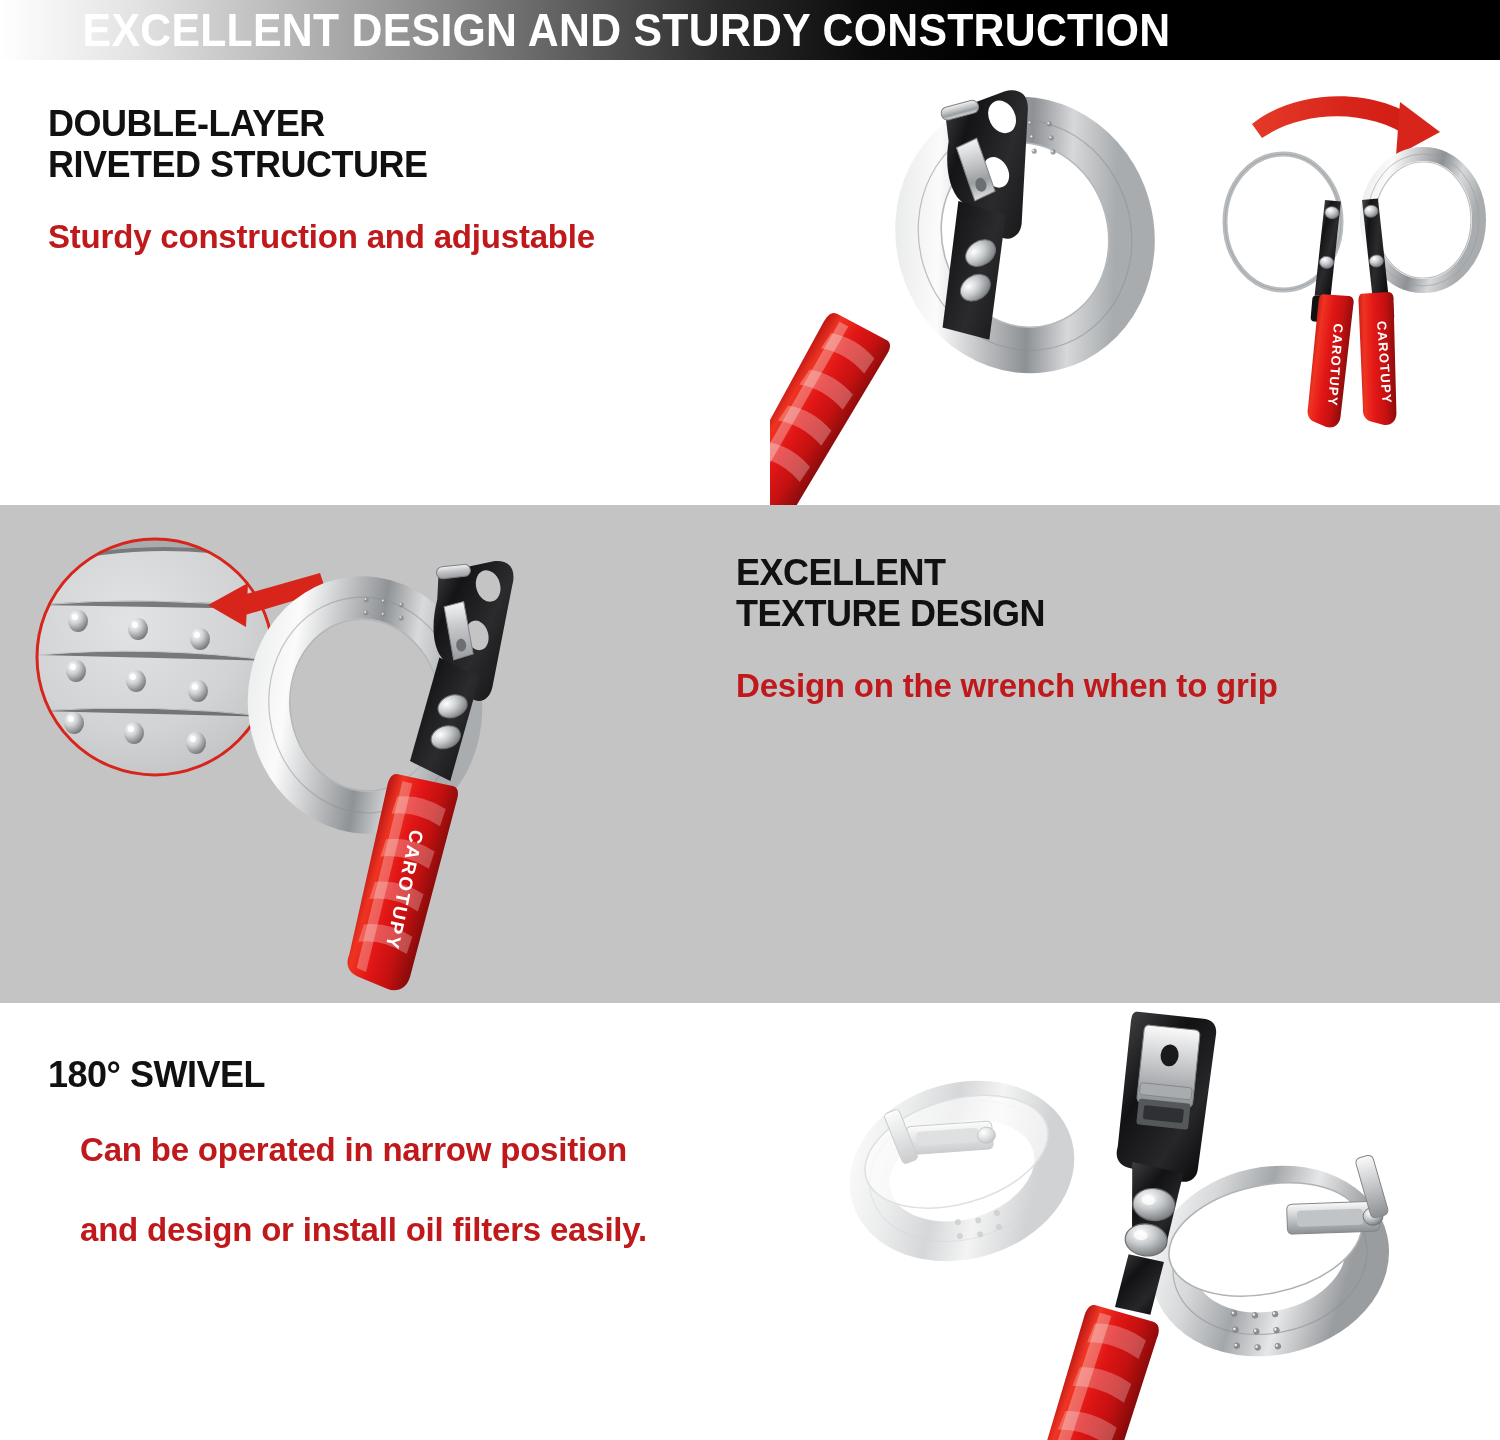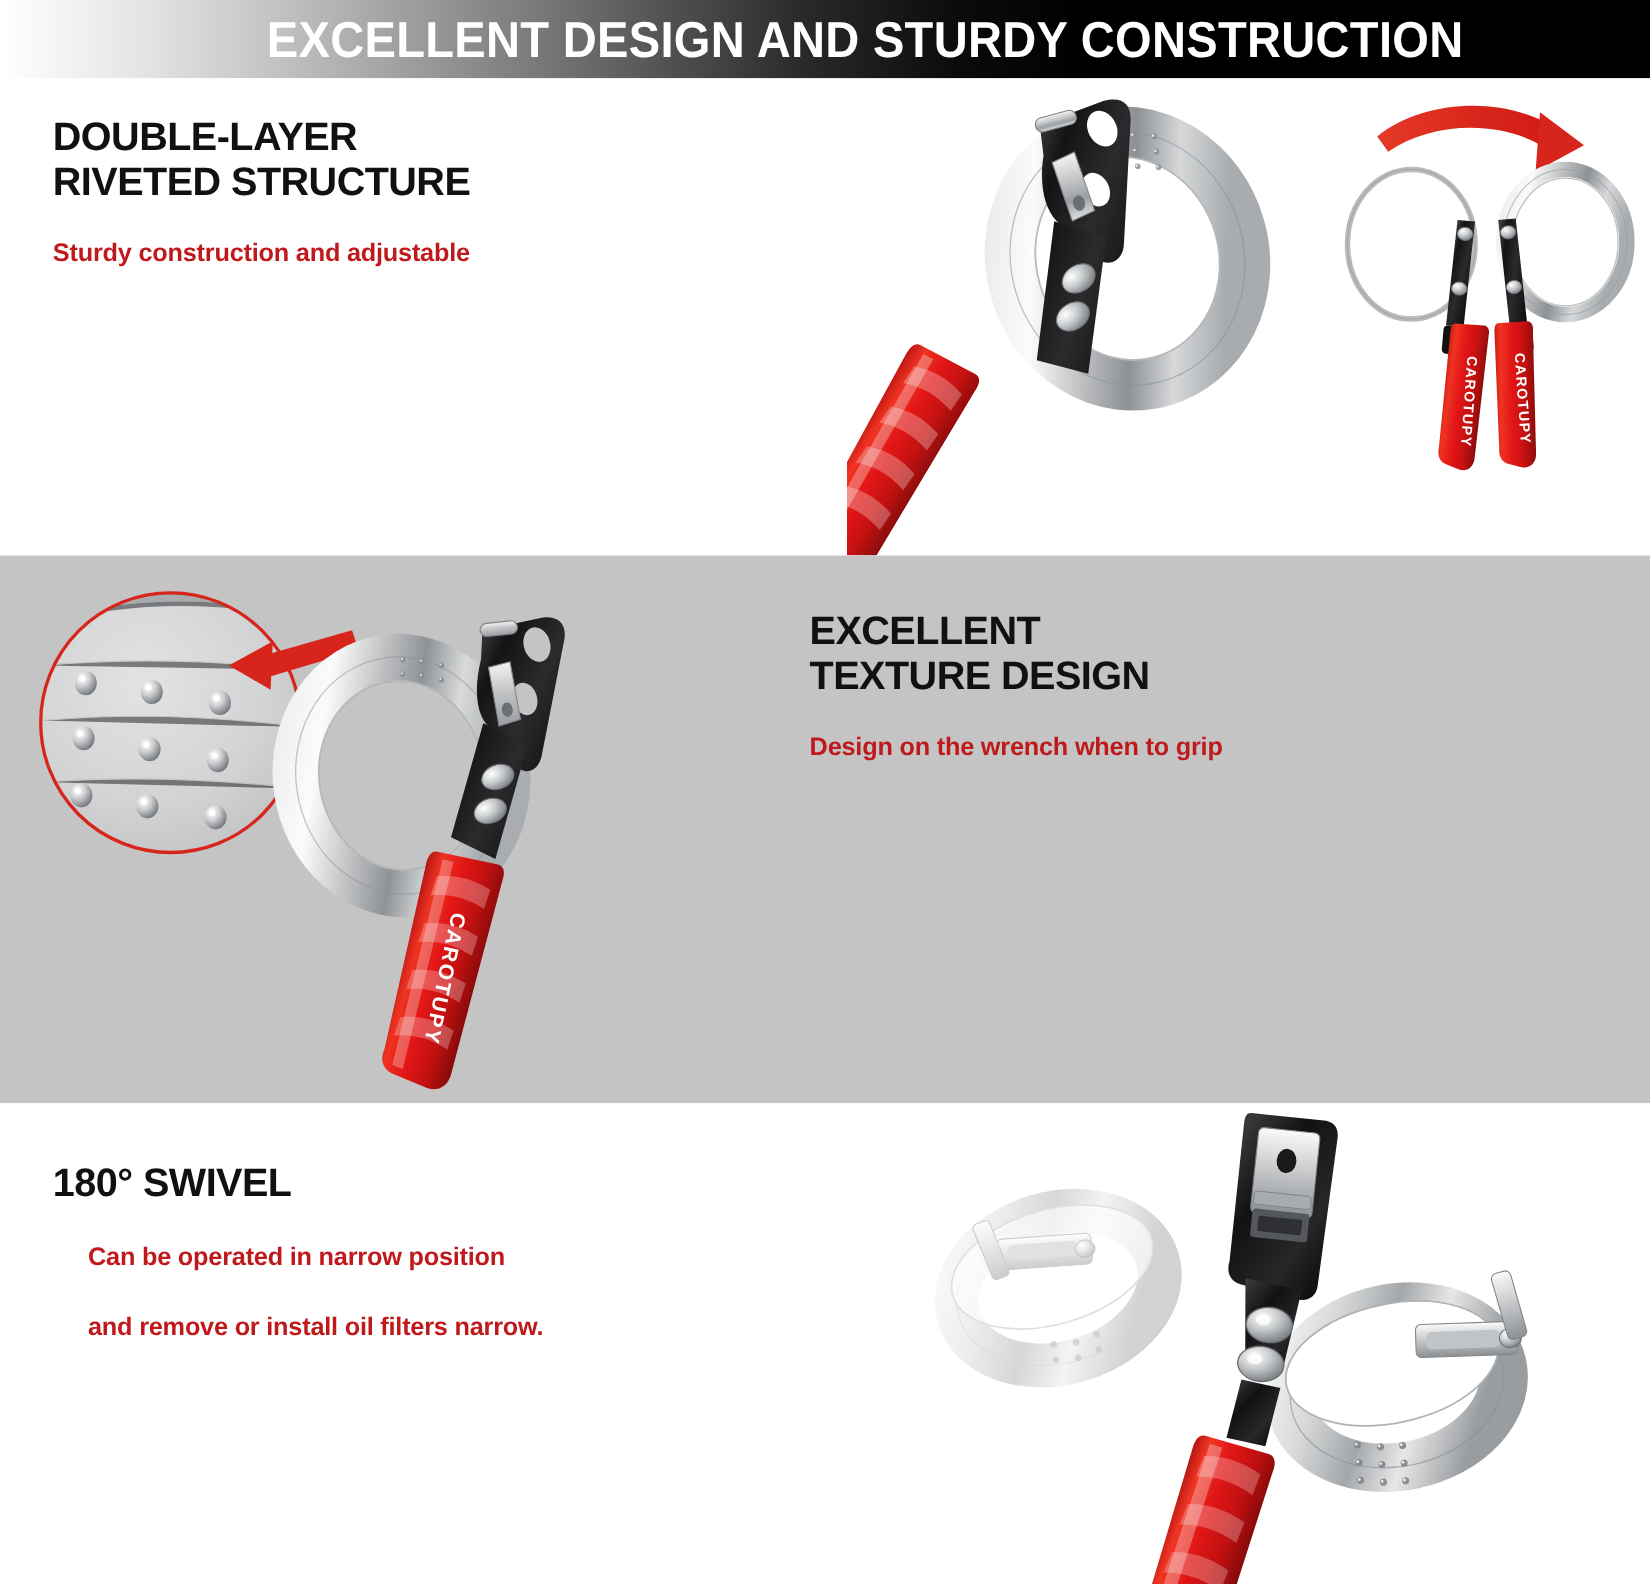--- a/index.html
+++ b/index.html
@@ -5,44 +5,44 @@
   * { margin:0; padding:0; box-sizing:border-box; }
   html,body{ background:#fff; }
   body{
     width:1500px; height:1440px;
     font-family:"Liberation Sans", sans-serif;
     overflow:hidden; position:relative;
   }
 
   
   .banner{
-    position:absolute; left:0; top:0; width:1500px; height:71px;
+    position:absolute; left:0; top:0; width:1500px; height:60px;
     background:linear-gradient(to right,#ffffff 0%, #e3e3e3 9%, #bdbdbd 18%, #8f8f8f 28%,
                                #5e5e5e 38%, #2c2c2c 48%, #0b0b0b 58%, #000 66%, #000 100%);
-    display:flex; align-items:center; justify-content:center;
+    display:flex; align-items:center; justify-content:flex-start;
   }
   .banner-title{
     color:#ffffff; font-weight:bold; font-size:46px; letter-spacing:.3px;
     line-height:1; padding-right:10px; white-space:nowrap;
     transform:scaleX(.93); transform-origin:right center;
   }
 
   
   .section{ position:absolute; left:0; width:1500px; overflow:hidden; }
   #sec1{ top:72px;   height:433px; background:#ffffff; }
   #sec2{ top:505px;  height:498px; background:#c4c4c5; }
   #sec3{ top:1003px; height:473px; background:#ffffff; }
 
   .heading{
     font-weight:bold; color:#111111; line-height:1.13;
     font-size:36px; letter-spacing:-0.5px; white-space:nowrap;
   }
   .subtext{
     font-weight:bold; color:#c0191c; line-height:1.58;
-    font-size:23px; letter-spacing:-0.2px;
+    font-size:33px; letter-spacing:-0.2px;
   }
 
   
   #s1-text{ position:absolute; left:48px; top:32px; }
   #s1-text .subtext{ margin-top:26px; }
   #s2-text{ position:absolute; left:736px; top:48px; }
   #s2-text .subtext{ margin-top:26px; }
   #s3-text{ position:absolute; left:48px; top:52px; }
   #s3-text .subtext{ margin-top:28px;margin-left:32px; }
 
@@ -367,21 +367,21 @@
       </g>
     </svg>
   </div>
 </div>
 
 <div class="section" id="sec3">
 
   <div id="s3-text">
     <div class="heading">180° SWIVEL</div>
     <div class="subtext">Can be operated in narrow position</div>
-    <div class="subtext">and remove or install oil filters narrow.</div>
+    <div class="subtext">and design or install oil filters easily.</div>
   </div>
 
   <div class="art" id="art3">
     <svg width="670" height="437" viewBox="0 0 670 437">
       <defs>
         <linearGradient id="steelC" x1="0" y1="0" x2="1" y2="0.4">
           <stop offset="0%" stop-color="#f4f5f5"></stop>
           <stop offset="25%" stop-color="#d6d8d9"></stop>
           <stop offset="50%" stop-color="#a4a7aa"></stop>
           <stop offset="72%" stop-color="#e6e7e8"></stop>

